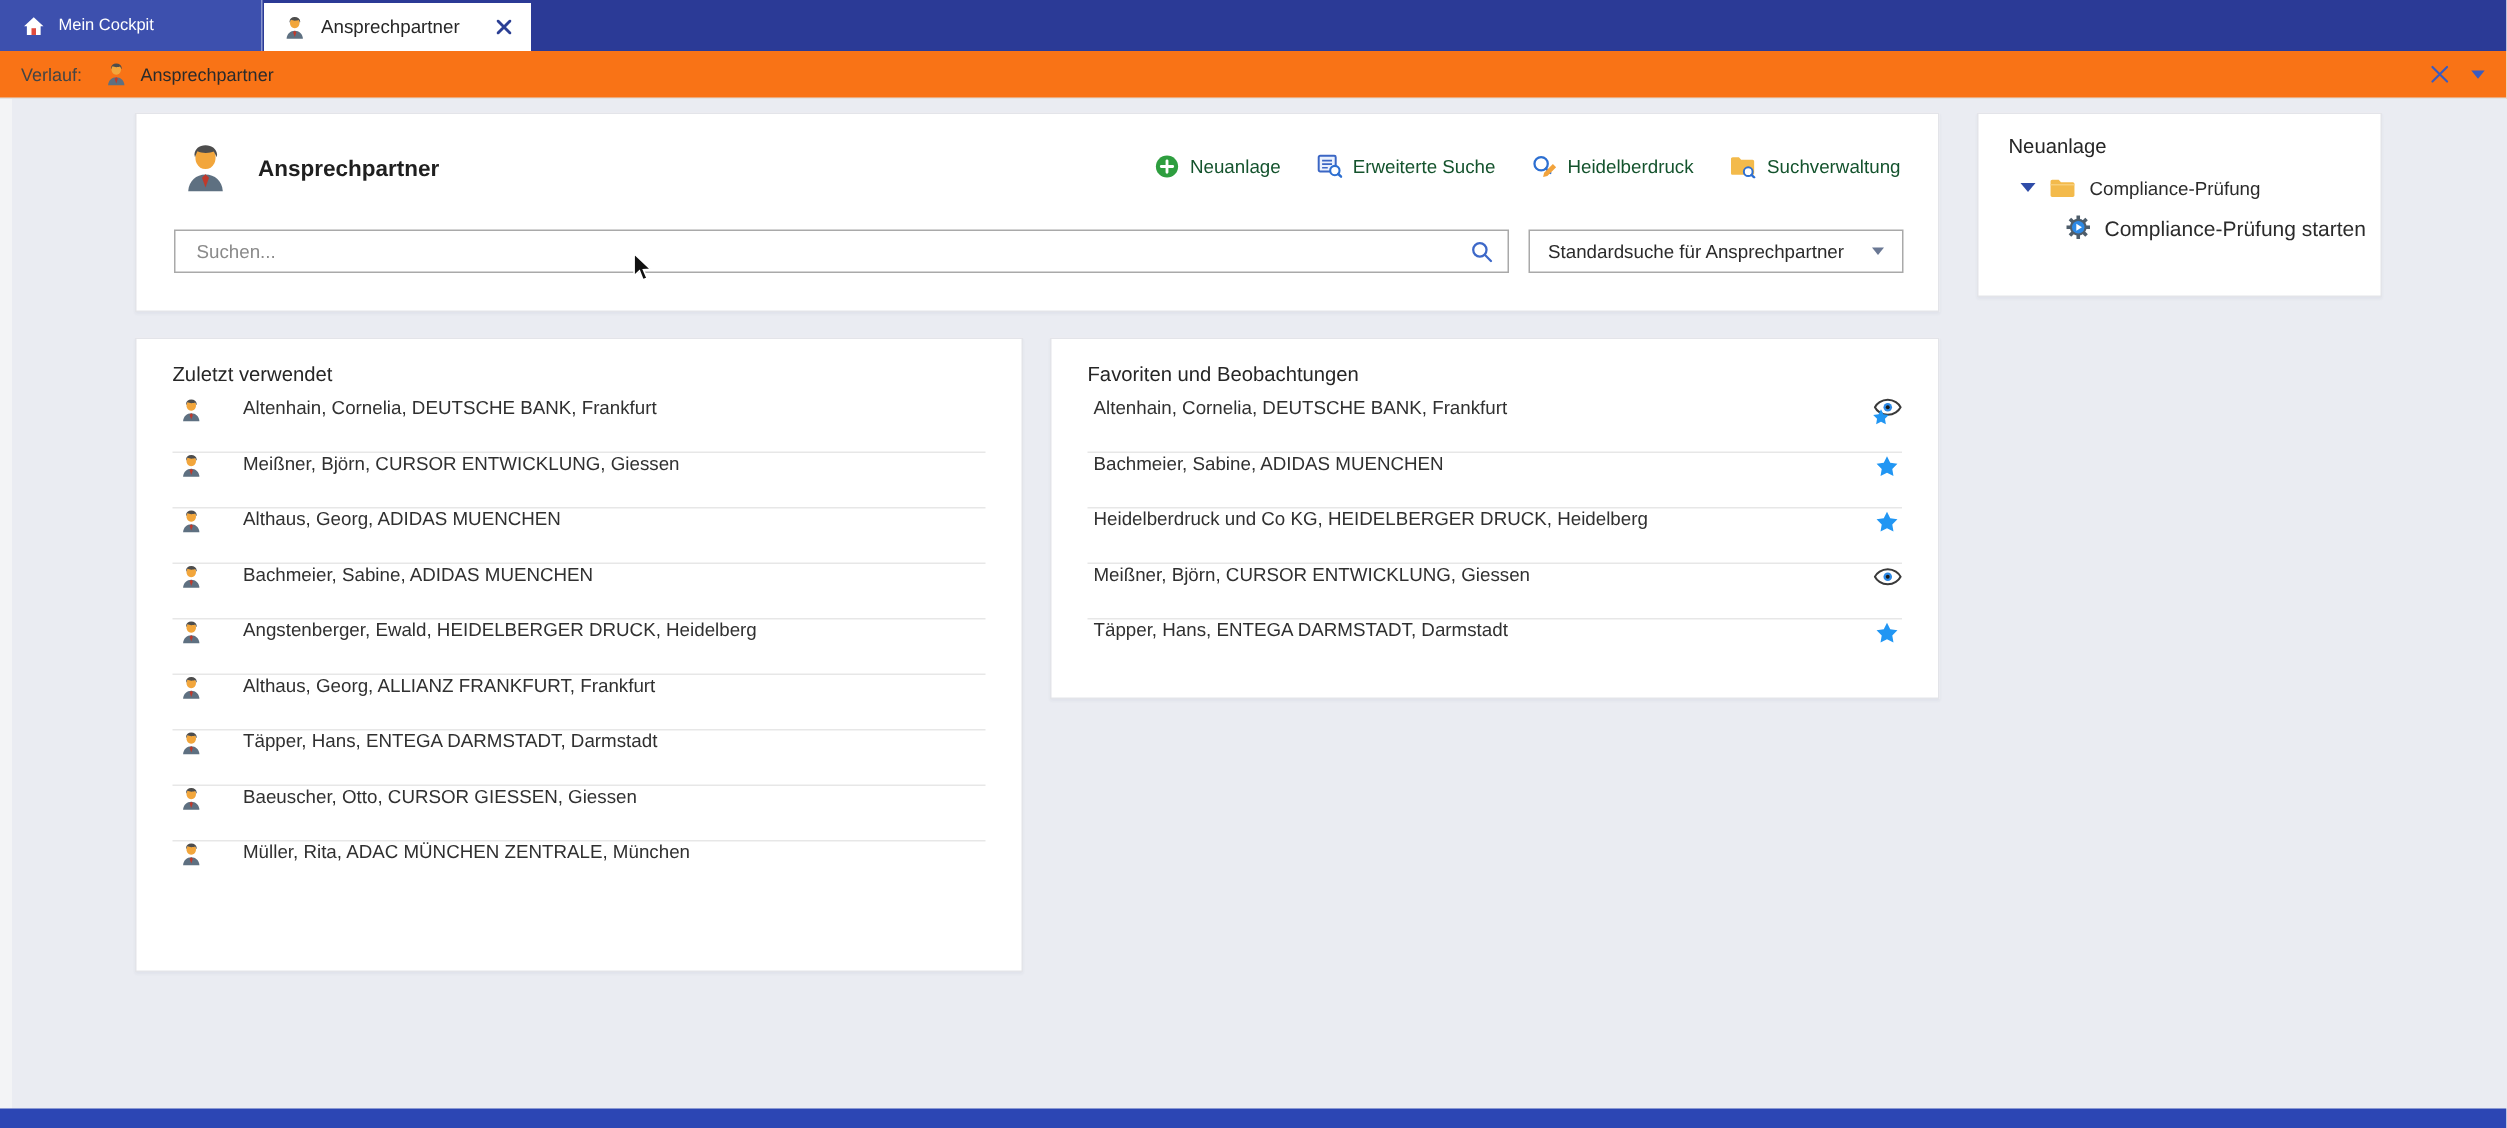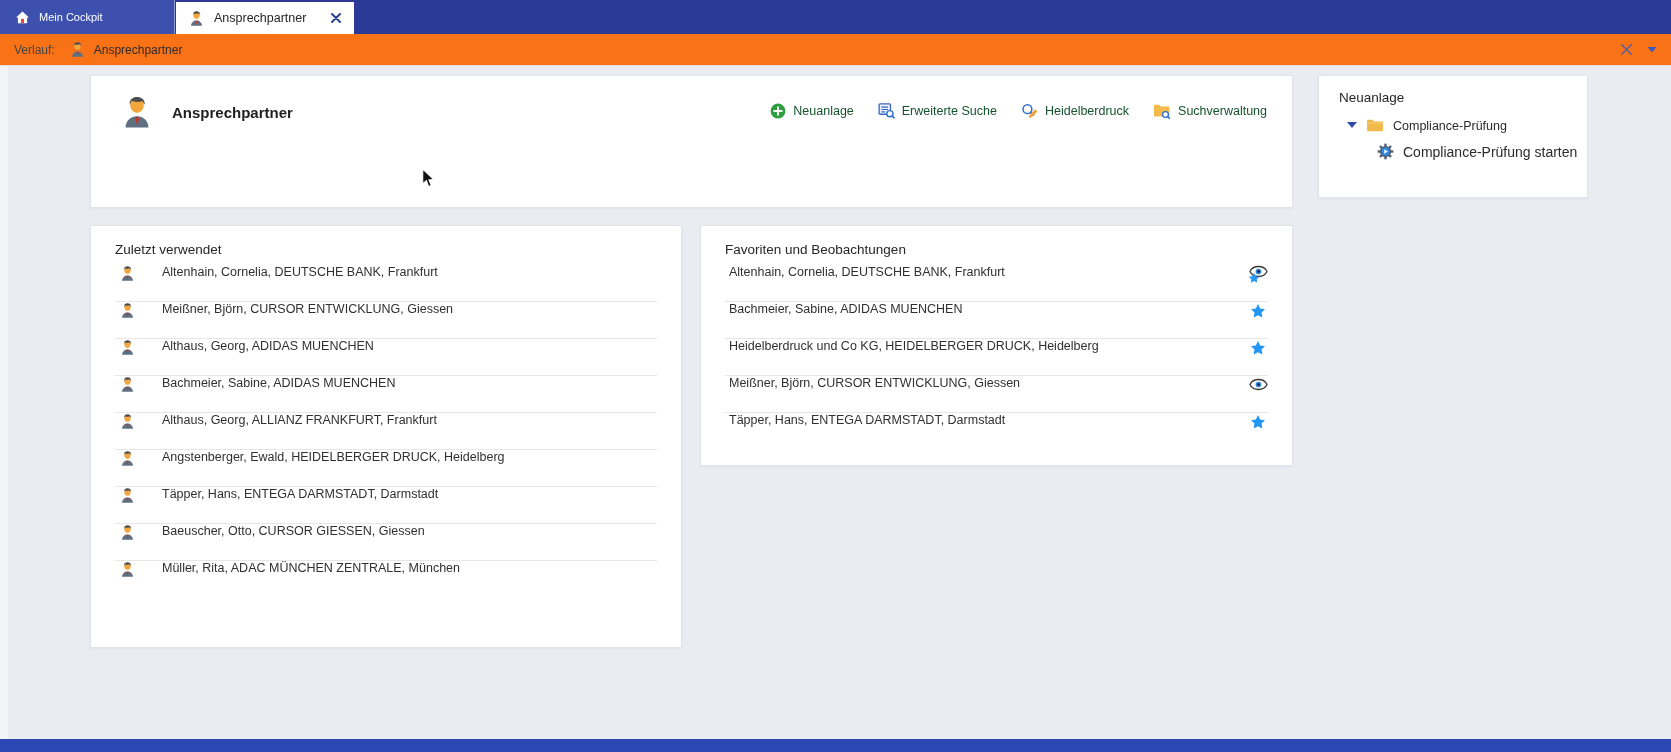--- a/index.html
+++ b/index.html
@@ -207,20 +207,35 @@
         <svg viewBox="0 0 19 17" width="18" height="16">
           <path d="M1 3.1c0-.7.5-1.2 1.2-1.2h4.4l1.6 1.8h8c.7 0 1.2.5 1.2 1.2v8.3c0 .7-.5 1.2-1.2 1.2H2.2c-.7 0-1.2-.5-1.2-1.2z" fill="#F3BA4B"></path>
           <circle cx="13.2" cy="12.2" r="3.1" fill="#fff" stroke="#2D6FD1" stroke-width="1.4"></circle>
           <path d="M15.5 14.5l1.9 1.7" stroke="#2D6FD1" stroke-width="1.7" stroke-linecap="round"></path>
         </svg>
       </span>
       <span>Suchverwaltung</span>
     </span>
   </div>
 
+  <div class="search-row">
+    <div class="search-box">
+      <input type="text" placeholder="Suchen..." style="">
+      <span style="cursor:pointer;">
+        <svg viewBox="0 0 18 18" width="16" height="16">
+          <circle cx="7.4" cy="7.4" r="5" fill="none" stroke="#3D68C8" stroke-width="1.7"></circle>
+          <path d="M11.1 11.1l4.6 4.6" stroke="#3D68C8" stroke-width="1.7" stroke-linecap="round"></path>
+        </svg>
+      </span>
+    </div>
+    <div class="search-select">
+      <span>Standardsuche für Ansprechpartner</span>
+      <span class="caret-down"></span>
+    </div>
+  </div>
 </div>
 
 <div class="panel aktionen-panel">
   <div class="aktionen-title">Neuanlage</div>
   <div class="tree-group">
     <span class="tri-expanded"></span>
     <span>
       <svg viewBox="0 0 19 16" width="18" height="15">
         <path d="M1 3.1c0-.7.5-1.2 1.2-1.2h4.6l1.6 1.8h8.4c.7 0 1.2.5 1.2 1.2v8.1c0 .7-.5 1.2-1.2 1.2H2.2c-.7 0-1.2-.5-1.2-1.2z" fill="#F3BA4B"></path>
         <path d="M1 5h16.9v1.1H1z" fill="#F8CE78"></path>
@@ -299,33 +314,33 @@
 
   <div class="list-row">
     <span class="row-icon icon-slot">
   <svg viewBox="0 0 20 20" width="17" height="17" aria-hidden="true">
     <path d="M3.6 18.6c.2-3.8 3-6.2 6.4-6.2s6.2 2.4 6.4 6.2z" fill="#5E7081"></path>
     <path d="M10 12.3l-1.3 1.3 1.3 3.6 1.3-3.6z" fill="#C0392B"></path>
     <path d="M10 2.2c2 0 3.5 1.3 3.7 3.2.1 1.1 0 2-.4 2.8-.7 1.4-1.9 2.2-3.3 2.2S7.4 9.6 6.7 8.2c-.4-.8-.5-1.7-.4-2.8.2-1.9 1.7-3.2 3.7-3.2z" fill="#F2A63C"></path>
     <path d="M10 1.6c2.4 0 4.1 1.4 4.3 3.4l-.2 1c-.4-1-.8-1.6-1.1-2.1-1.1.6-4.3.8-6-.1-.3.6-.6 1.3-.9 2.2l-.2-1c.2-2 1.7-3.4 4.1-3.4z" fill="#4D4D4D"></path>
   </svg>
 </span>
+    <span class="row-label">Angstenberger, Ewald, HEIDELBERGER DRUCK, Heidelberg</span>
+  </div>
+
+  <div class="list-row">
+    <span class="row-icon icon-slot">
+  <svg viewBox="0 0 20 20" width="17" height="17" aria-hidden="true">
+    <path d="M3.6 18.6c.2-3.8 3-6.2 6.4-6.2s6.2 2.4 6.4 6.2z" fill="#5E7081"></path>
+    <path d="M10 12.3l-1.3 1.3 1.3 3.6 1.3-3.6z" fill="#C0392B"></path>
+    <path d="M10 2.2c2 0 3.5 1.3 3.7 3.2.1 1.1 0 2-.4 2.8-.7 1.4-1.9 2.2-3.3 2.2S7.4 9.6 6.7 8.2c-.4-.8-.5-1.7-.4-2.8.2-1.9 1.7-3.2 3.7-3.2z" fill="#F2A63C"></path>
+    <path d="M10 1.6c2.4 0 4.1 1.4 4.3 3.4l-.2 1c-.4-1-.8-1.6-1.1-2.1-1.1.6-4.3.8-6-.1-.3.6-.6 1.3-.9 2.2l-.2-1c.2-2 1.7-3.4 4.1-3.4z" fill="#4D4D4D"></path>
+  </svg>
+</span>
     <span class="row-label">Althaus, Georg, ALLIANZ FRANKFURT, Frankfurt</span>
-  </div>
-
-  <div class="list-row">
-    <span class="row-icon icon-slot">
-  <svg viewBox="0 0 20 20" width="17" height="17" aria-hidden="true">
-    <path d="M3.6 18.6c.2-3.8 3-6.2 6.4-6.2s6.2 2.4 6.4 6.2z" fill="#5E7081"></path>
-    <path d="M10 12.3l-1.3 1.3 1.3 3.6 1.3-3.6z" fill="#C0392B"></path>
-    <path d="M10 2.2c2 0 3.5 1.3 3.7 3.2.1 1.1 0 2-.4 2.8-.7 1.4-1.9 2.2-3.3 2.2S7.4 9.6 6.7 8.2c-.4-.8-.5-1.7-.4-2.8.2-1.9 1.7-3.2 3.7-3.2z" fill="#F2A63C"></path>
-    <path d="M10 1.6c2.4 0 4.1 1.4 4.3 3.4l-.2 1c-.4-1-.8-1.6-1.1-2.1-1.1.6-4.3.8-6-.1-.3.6-.6 1.3-.9 2.2l-.2-1c.2-2 1.7-3.4 4.1-3.4z" fill="#4D4D4D"></path>
-  </svg>
-</span>
-    <span class="row-label">Angstenberger, Ewald, HEIDELBERGER DRUCK, Heidelberg</span>
   </div>
 
 
   <div class="list-row">
     <span class="row-icon icon-slot">
   <svg viewBox="0 0 20 20" width="17" height="17" aria-hidden="true">
     <path d="M3.6 18.6c.2-3.8 3-6.2 6.4-6.2s6.2 2.4 6.4 6.2z" fill="#5E7081"></path>
     <path d="M10 12.3l-1.3 1.3 1.3 3.6 1.3-3.6z" fill="#C0392B"></path>
     <path d="M10 2.2c2 0 3.5 1.3 3.7 3.2.1 1.1 0 2-.4 2.8-.7 1.4-1.9 2.2-3.3 2.2S7.4 9.6 6.7 8.2c-.4-.8-.5-1.7-.4-2.8.2-1.9 1.7-3.2 3.7-3.2z" fill="#F2A63C"></path>
     <path d="M10 1.6c2.4 0 4.1 1.4 4.3 3.4l-.2 1c-.4-1-.8-1.6-1.1-2.1-1.1.6-4.3.8-6-.1-.3.6-.6 1.3-.9 2.2l-.2-1c.2-2 1.7-3.4 4.1-3.4z" fill="#4D4D4D"></path>

